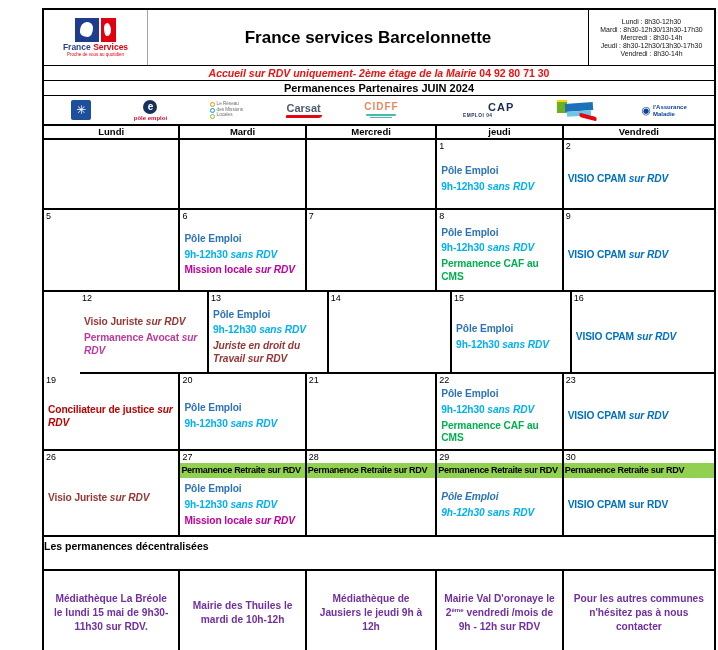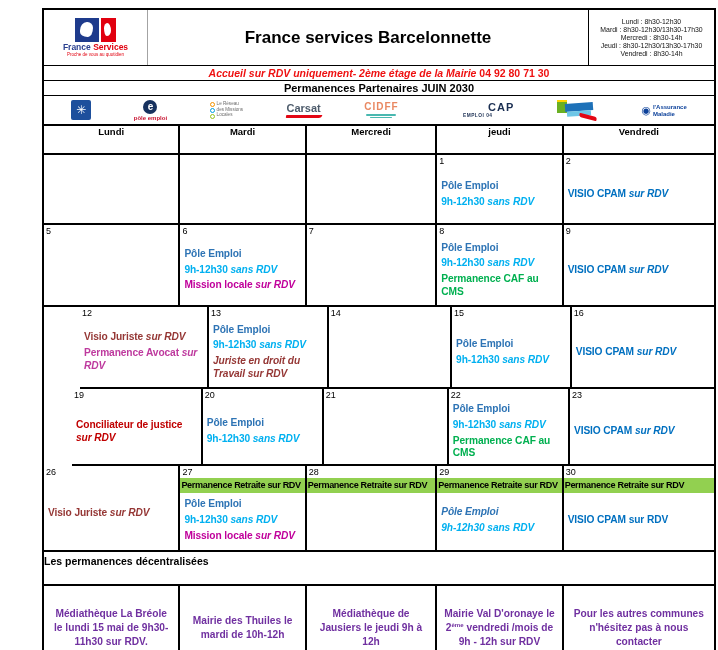--- a/index.html
+++ b/index.html
@@ -51,21 +51,21 @@
   .clr-green { position:absolute; left:0; top:2px; width:10px; height:13px; background:#6AB023; border-top:2px solid #FFD500; }
   .clr-banner { position:absolute; left:8px; top:5px; width:28px; height:8px; background:#1D71B8; transform:rotate(-4deg); }
   .clr-banner2 { position:absolute; left:10px; top:13px; width:24px; height:5px; background:#6DC6E6; transform:rotate(-4deg); }
   .clr-swoosh { position:absolute; left:22px; top:17px; width:18px; height:4px; background:#E30613; border-radius:2px 6px 2px 6px; transform:rotate(14deg); }
   .logo-am { flex-direction:row; gap:2px; }
   .am-glyph { color:#0C419A; font-size:11px; }
   .am-lines { display:flex; flex-direction:column; font-size:6px; font-weight:bold; color:#0C419A; gap:1px; }
 
   
   .day-headers, .week-row, .bottom-row { display:grid; grid-template-columns:137fr 127fr 131fr 127fr 151fr; }
-  .day-headers { height:29px; border-bottom:2px solid #000; }
+  .day-headers { height:14px; border-bottom:2px solid #000; }
   .day-header-cell { font-size:9.5px; font-weight:bold; text-align:center; line-height:12px; border-right:2px solid #000; color:#000; }
   .day-header-cell:last-child, .day-cell:last-child, .bottom-cell:last-child { border-right:none; }
   .week-row { border-bottom:2px solid #000; }
   .day-cell { border-right:2px solid #000; display:flex; flex-direction:column; overflow:hidden; background:#fff; }
   .day-num { font-size:9px; height:12px; line-height:12px; padding-left:2px; color:#000; flex:0 0 auto; }
   .entries { flex:1 1 auto; display:flex; flex-direction:column; justify-content:center; gap:3px; padding:1px 3px 3px 4px; }
   .entry { font-size:10.2px; font-weight:bold; line-height:1.25; letter-spacing:-0.1px; }
   .entry .it { font-style:italic; }
   .entry.band { flex:0 0 auto; width:100%; height:15px; line-height:15px; font-size:9.1px; letter-spacing:-0.35px; white-space:nowrap; overflow:hidden; padding:0 1px; }
 
@@ -102,21 +102,21 @@
         <div>Mercredi : 8h30-14h</div>
         <div>Jeudi : 8h30-12h30/13h30-17h30</div>
         <div>Vendredi : 8h30-14h</div>
       </div>
     </div>
 
     <div class="notice-row">
       <span class="it">Accueil sur RDV uniquement- 2ème étage de la Mairie</span><span> 04 92 80 71 30</span>
     </div>
 
-    <div class="month-row">Permanences Partenaires JUIN 2030</div>
+    <div class="month-row">Permanences Partenaires JUIN 2024</div>
 
     <div class="logos-row">
       <div class="logo">
         <div class="caf-box">
             <span>✳</span>
           </div>
       </div>
       <div class="logo">
         <div class="pe-circle">e</div>
         <div class="pe-text">pôle emploi</div>
@@ -256,21 +256,21 @@
               <div class="entry" style="color: rgb(0, 176, 240);"><span>9h-12h30 </span><span class="it">sans RDV</span></div>
             </div>
           </div>
           <div class="day-cell">
             <div class="day-num">16</div>
             <div class="entries">
               <div class="entry" style="color: rgb(0, 112, 192);"><span>VISIO CPAM </span><span class="it">sur RDV</span></div>
             </div>
           </div>
         </div>
-        <div class="week-row" style="height: 77px; margin-left: 28px;">
+        <div class="week-row" style="height: 77px;">
           <div class="day-cell">
             <div class="day-num">19</div>
             <div class="entries">
               <div class="entry" style="color: rgb(192, 0, 0);"><span>Conciliateur de justice </span><span class="it">sur RDV</span></div>
             </div>
           </div>
           <div class="day-cell">
             <div class="day-num">20</div>
             <div class="entries">
               <div class="entry" style="color: rgb(46, 116, 181);"><span>Pôle Emploi</span></div>

